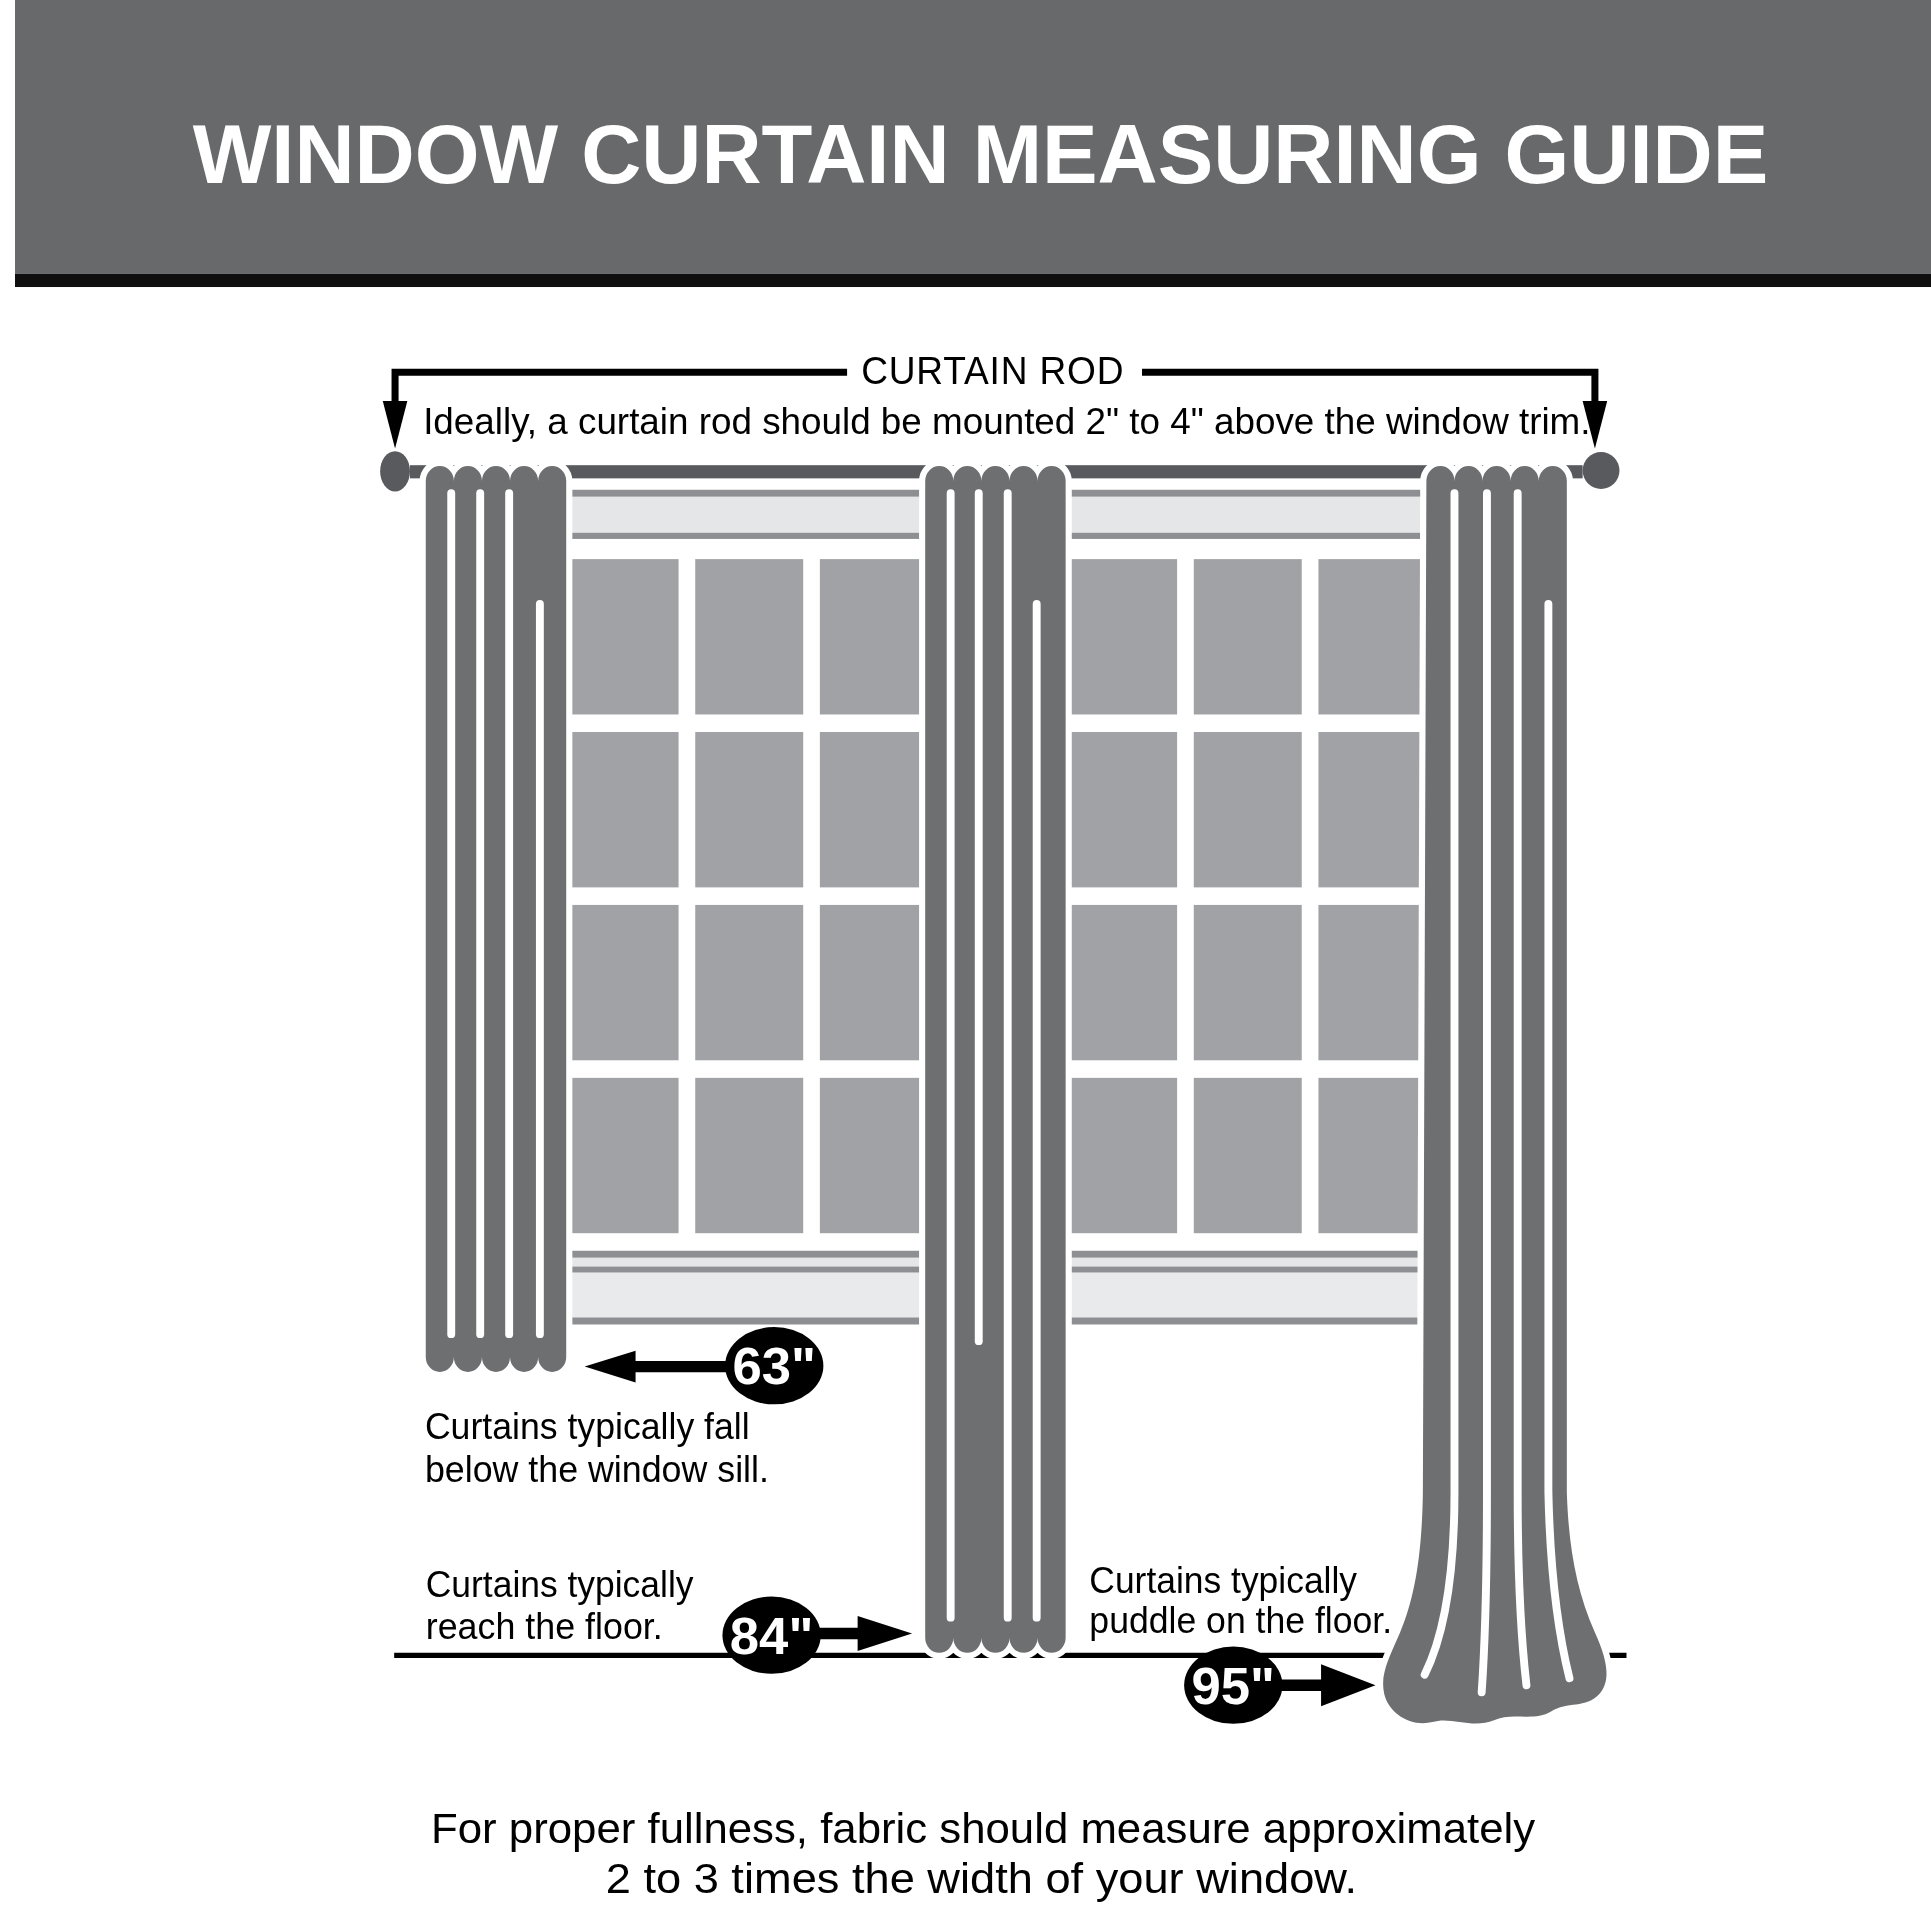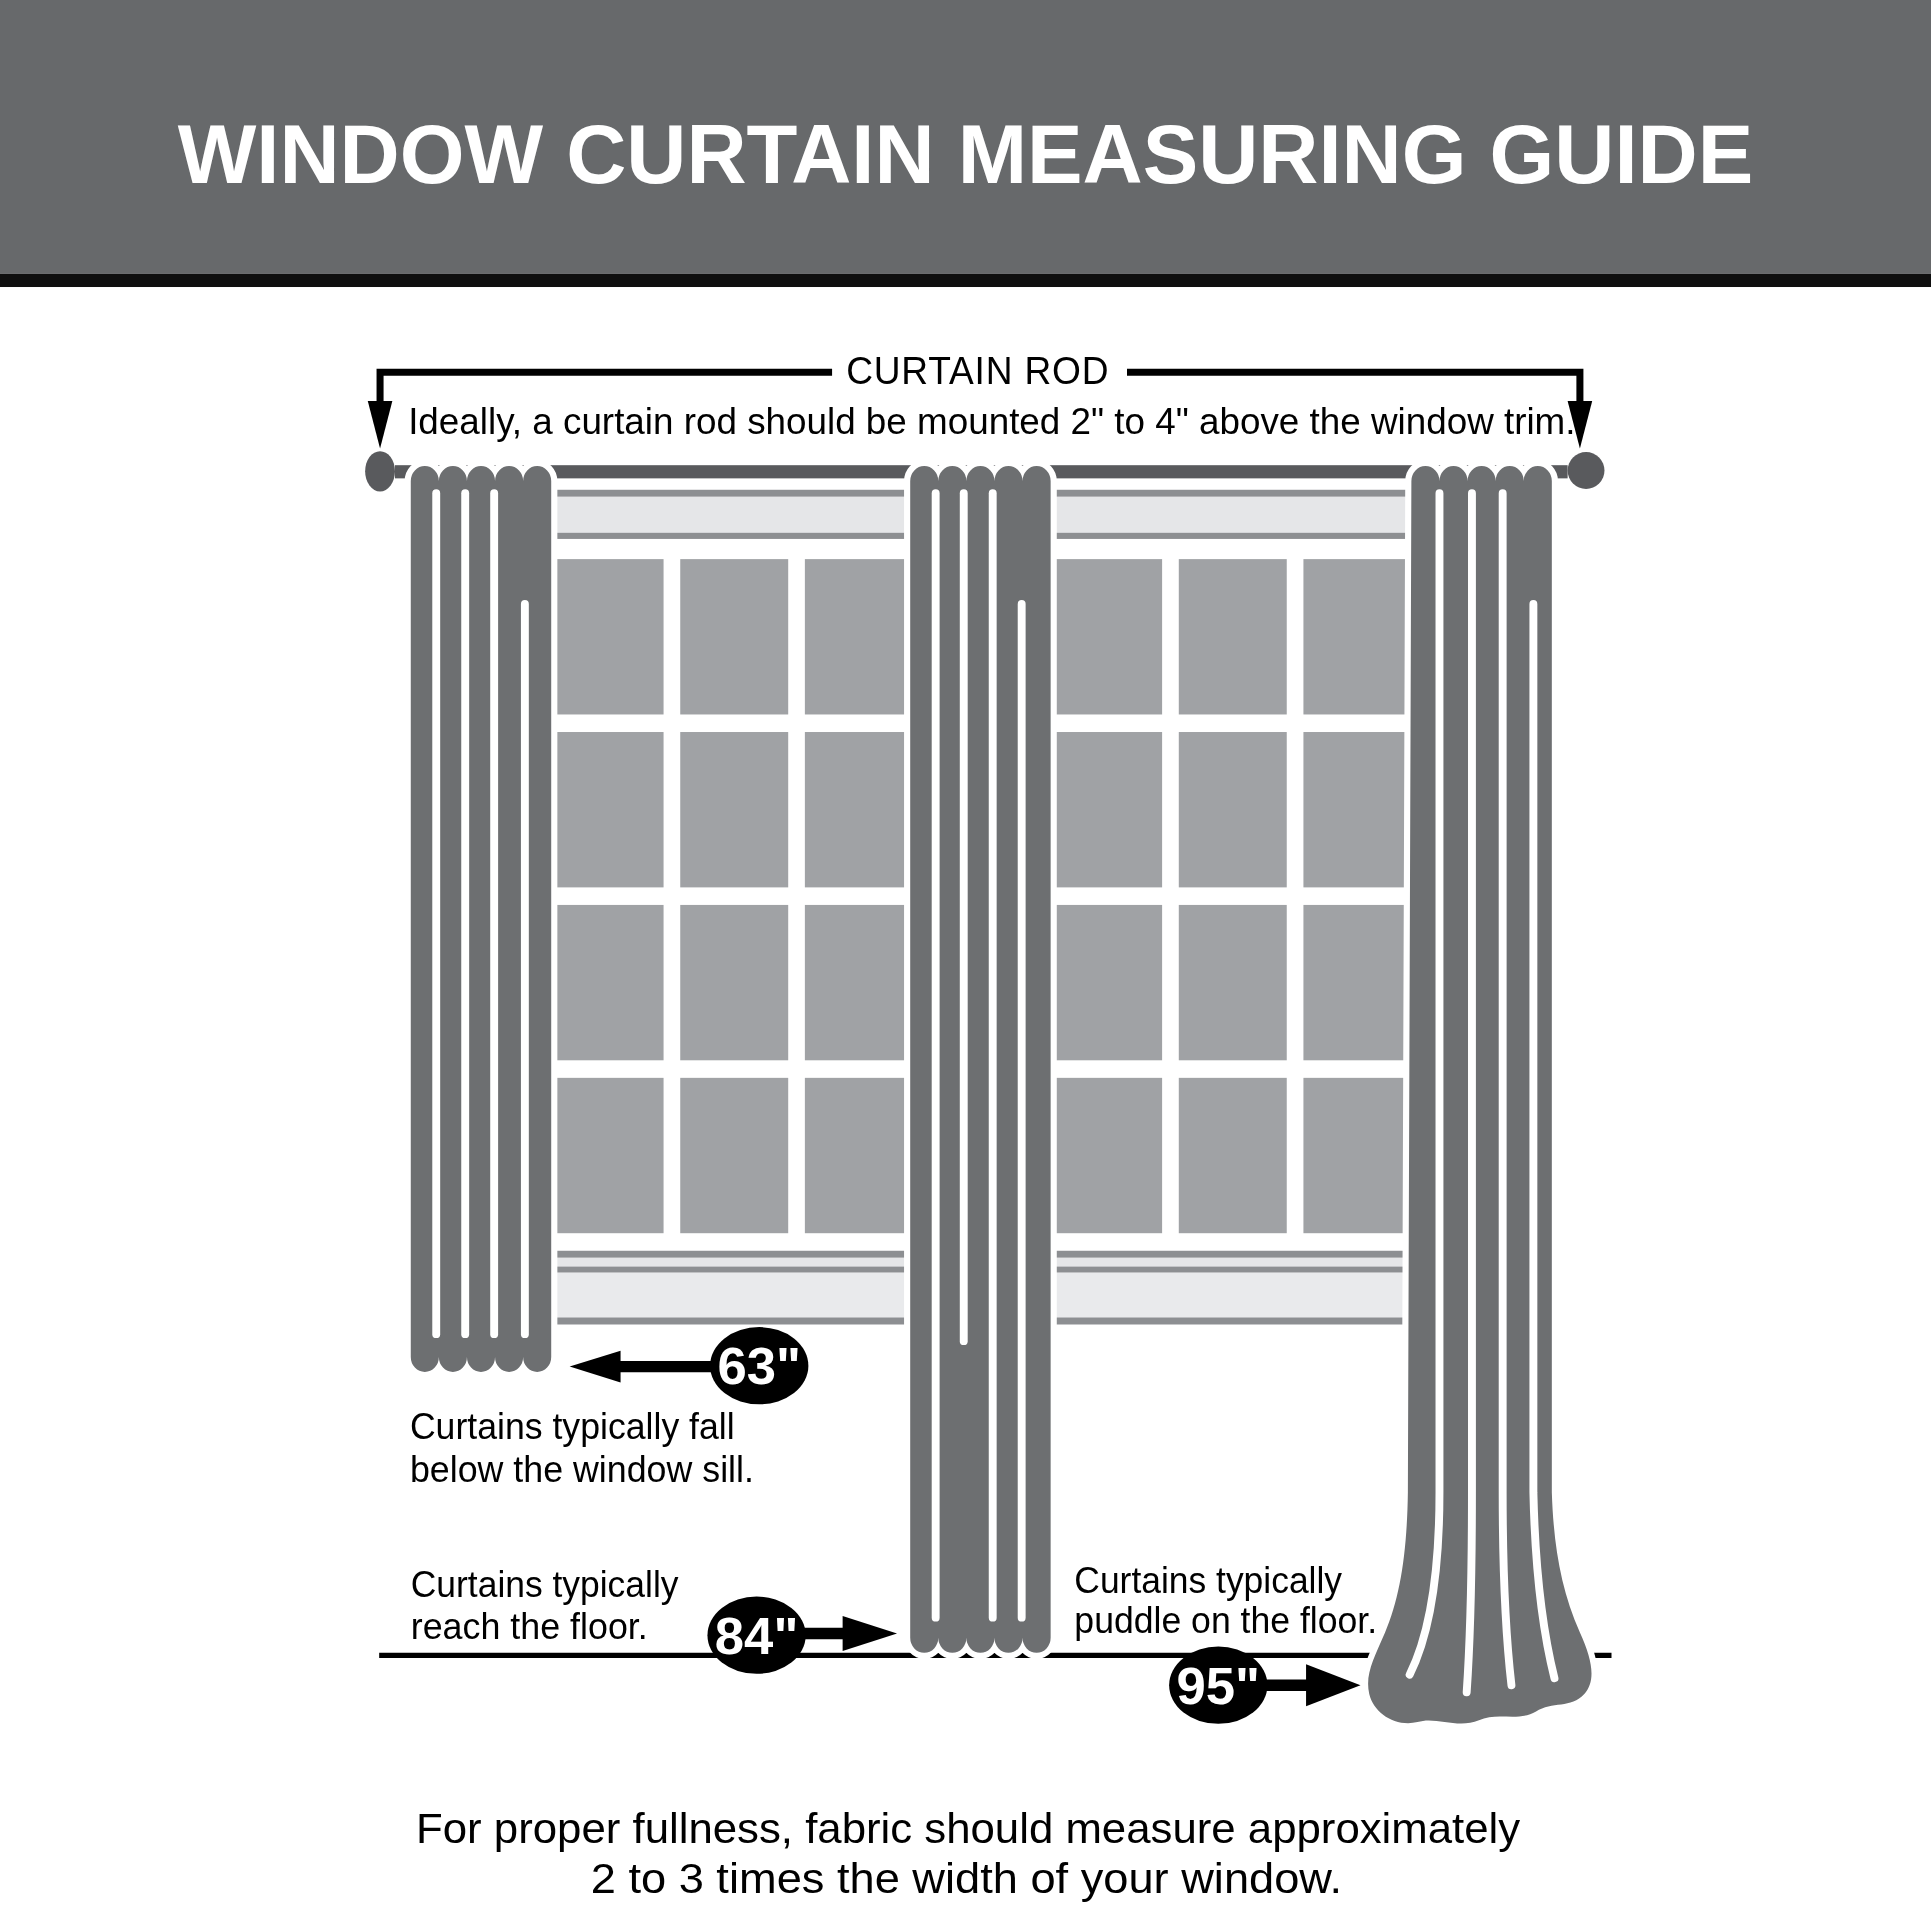--- a/index.html
+++ b/index.html
@@ -1,16 +1,16 @@
 <!DOCTYPE html>
 <html style="--banner: #67696b; --divider: #0f0f0f; --curtain: #6d6f71; --rod: #595a5d; --pane: #a0a2a5; --trim_line: #8d8f92; --trim_band: #e5e6e8; --sill: #e9eaec; --ink: #000000; --badge_text: #ffffff;font-size:14px"><head>
 <meta charset="utf-8">
 <style>
   html,body{margin:0;padding:0;background:#ffffff;}
-  .stage{width:1549px;height:1931px;position:relative;font-family:"Liberation Sans",sans-serif;}
+  .stage{width:1549px;height:1931px;position:relative;font-family:"Liberation Sans",sans-serif;margin-left:15px;}
   svg{display:block;}
   text{font-family:"Liberation Sans",sans-serif;}
   .banner-rect{fill:var(--banner);}
   .divider-rect{fill:var(--divider);}
   .title-text{fill:#ffffff;font-weight:bold;font-size:96px;}
   .rod-label{fill:var(--ink);font-size:45px;letter-spacing:1px;}
   .rod-note{fill:var(--ink);font-size:43px;}
   .bracket{stroke:var(--ink);stroke-width:8;fill:none;}
   .bracket-head{fill:var(--ink);}
   .rod-bar{fill:var(--rod);}

